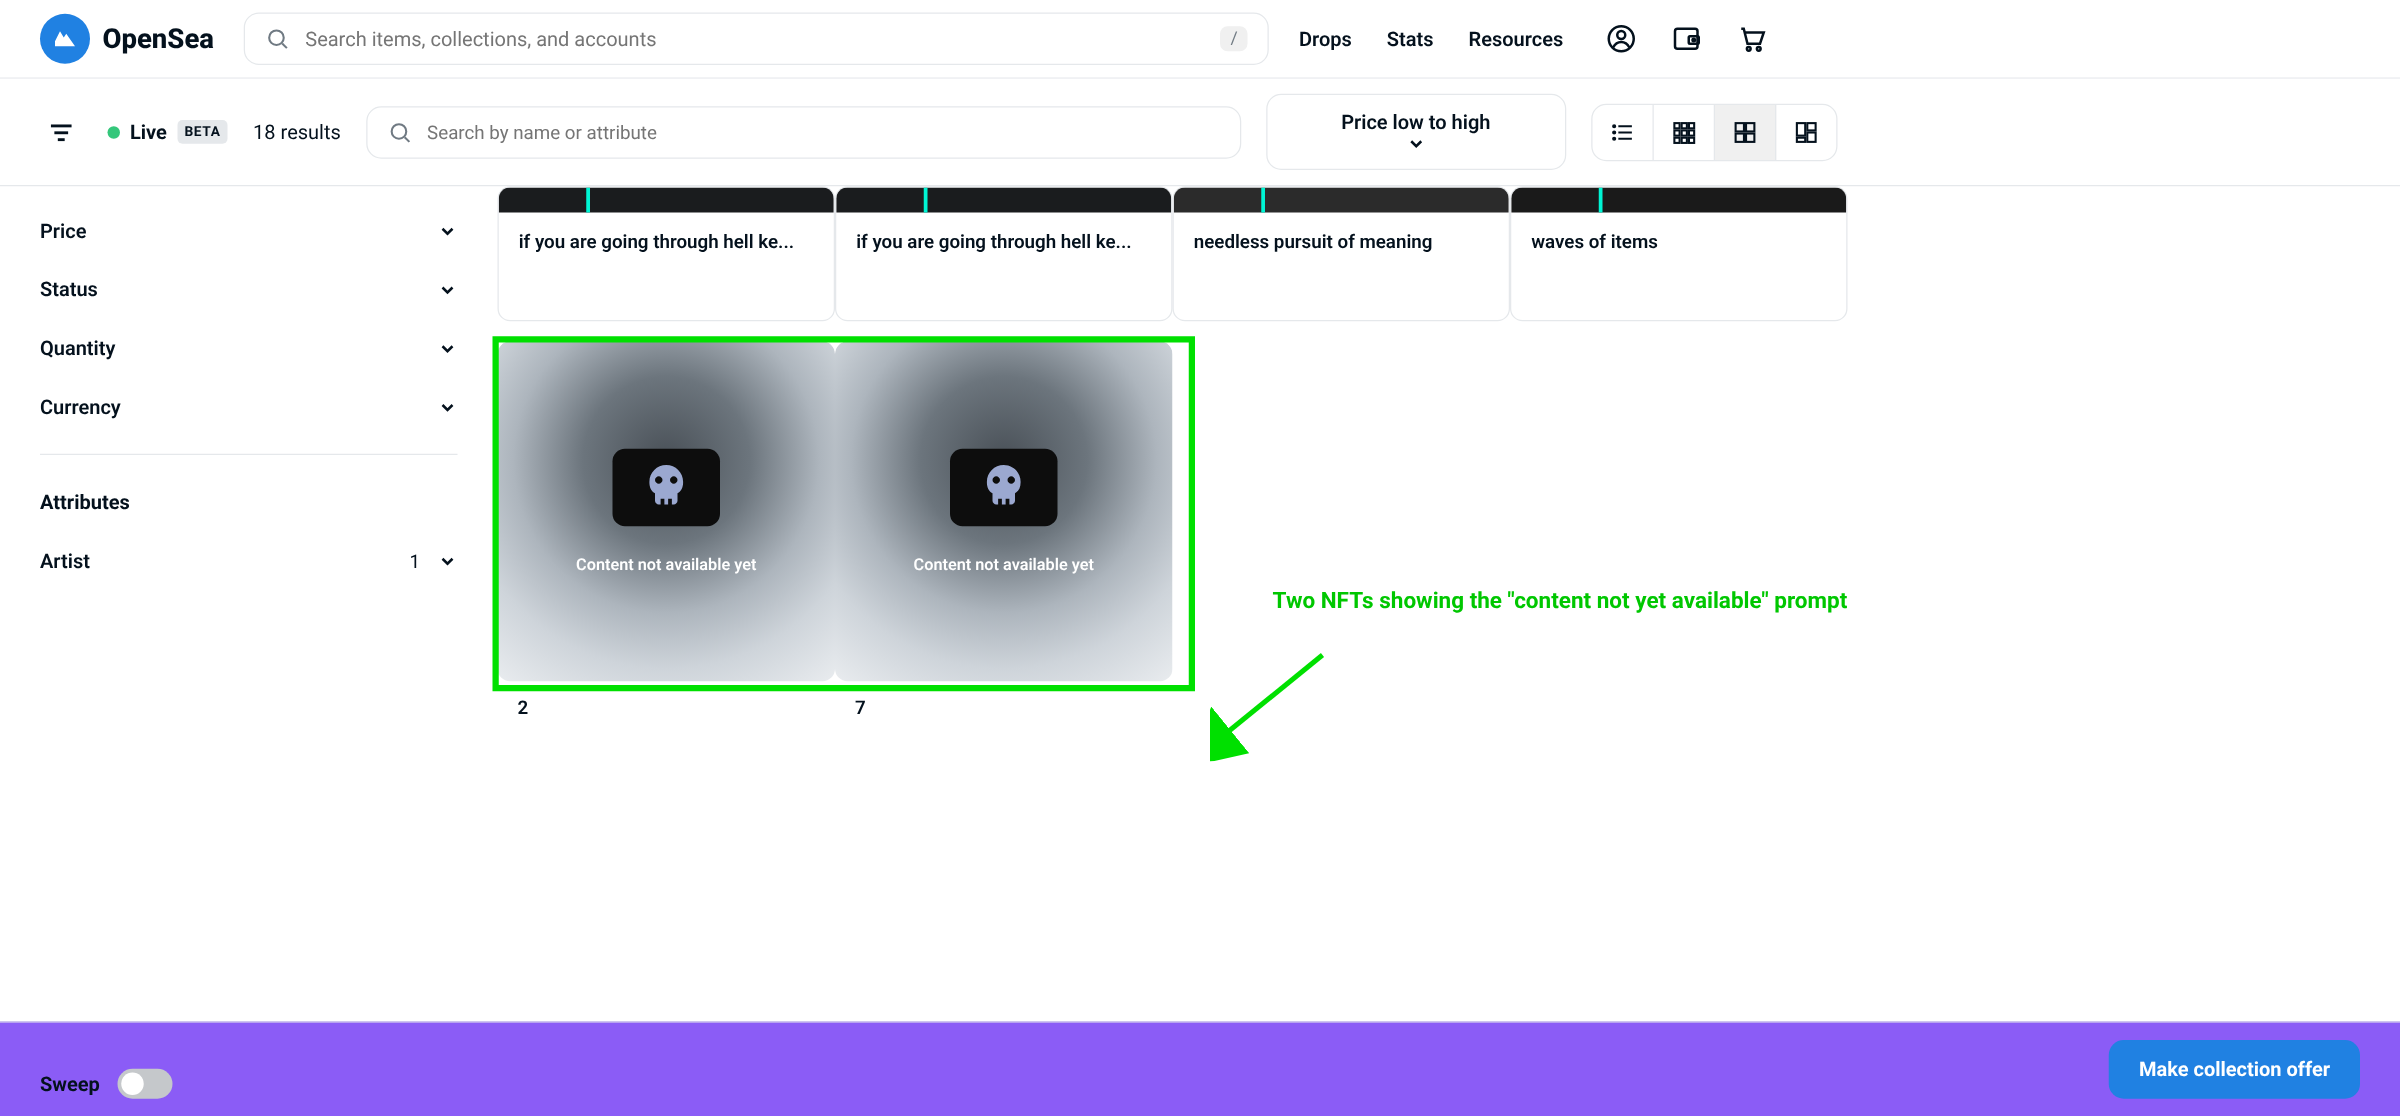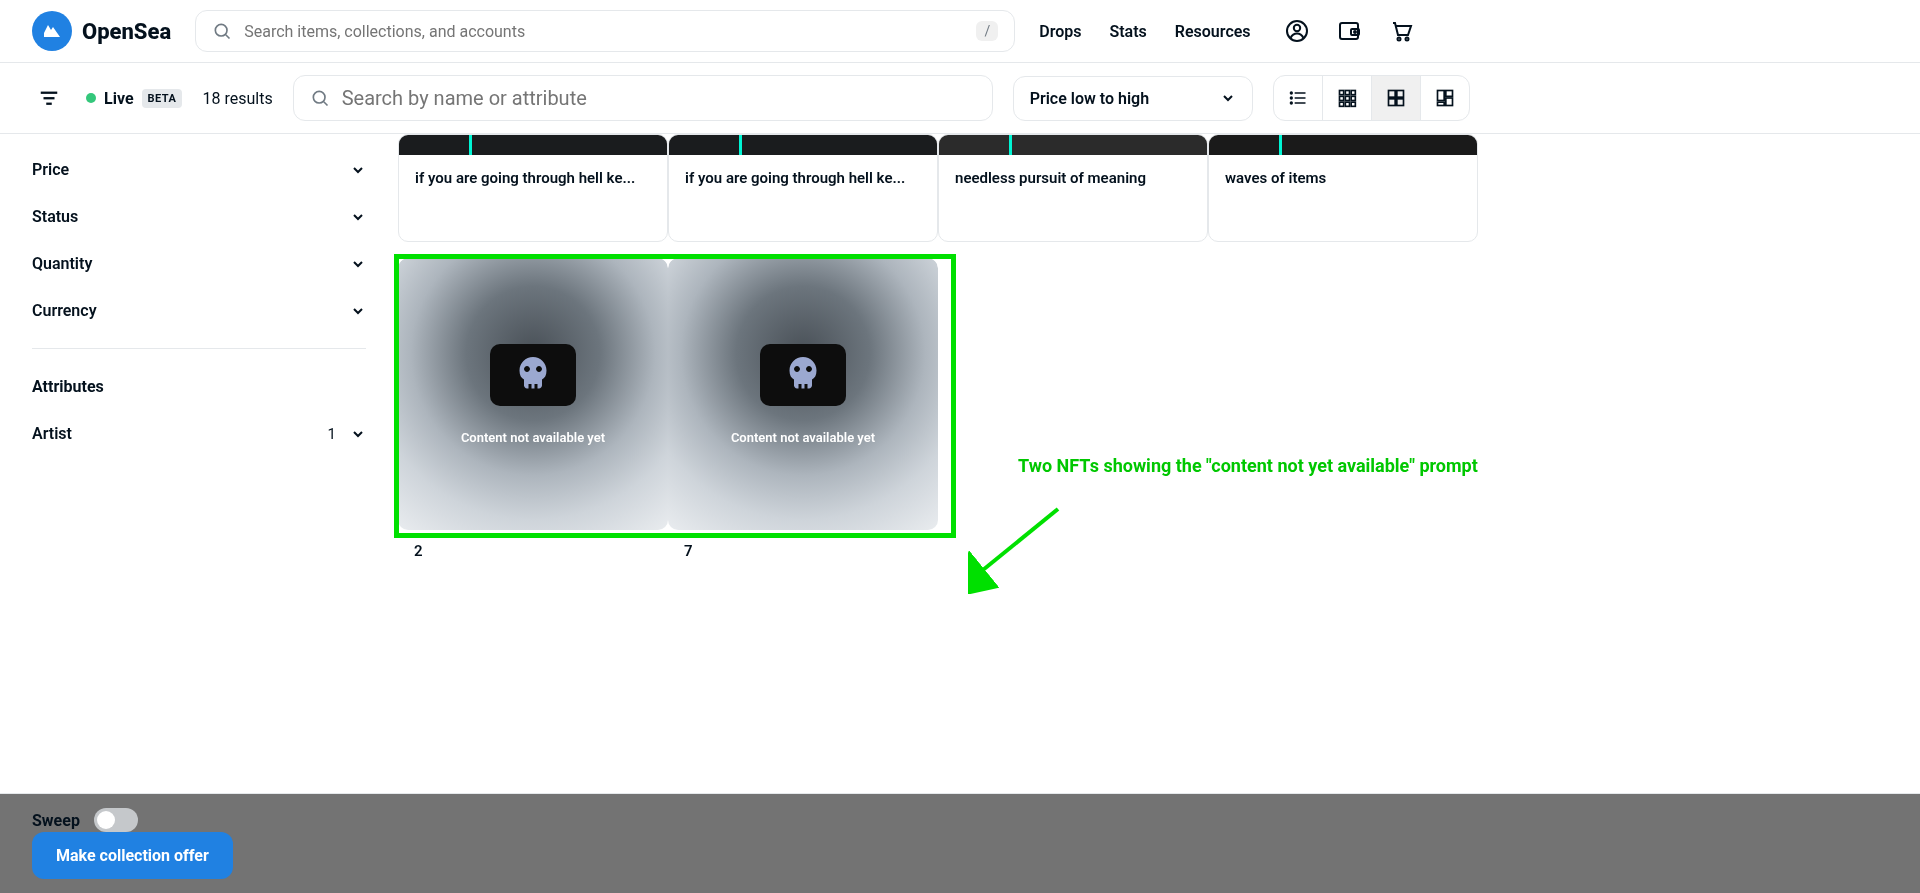--- a/index.html
+++ b/index.html
@@ -20,22 +20,22 @@
 
 
 .toolbar { display:flex; align-items:center; padding:12px 32px; gap:20px; border-bottom:1px solid #e5e8eb; background:#fff; }
 .filter-btn { cursor:pointer; padding:6px; display:flex; }
 .live-wrap { display:flex; align-items:center; gap:8px; }
 .dot { width:10px; height:10px; border-radius:50%; background:#34c77b; }
 .live-txt { font-weight:700; font-size:16px; }
 .beta { background:#e5e8eb; font-size:11px; font-weight:700; padding:3px 6px; border-radius:4px; letter-spacing:.5px; }
 .results { font-size:16px; color:#04111d; }
 .search-sub { flex:1; display:flex; align-items:center; gap:12px; border:1px solid #e5e8eb; border-radius:12px; padding:10px 16px; max-width:700px; }
-.search-sub input { border:none; outline:none; flex:1; font-size:20px; }
-.sort { display:flex; align-items:center; justify-content:space-between; border:1px solid #e5e8eb; border-radius:12px; padding:12px 16px; width:240px; cursor:pointer; font-weight:600; }
+.search-sub input { border:none; outline:none; flex:1; font-size:15px; }
+.sort { display:flex; align-items:center; justify-content:flex-start; border:1px solid #e5e8eb; border-radius:12px; padding:12px 16px; width:240px; cursor:pointer; font-weight:600;flex-direction:column; }
 .view-grp { display:flex; border:1px solid #e5e8eb; border-radius:12px; overflow:hidden; }
 .view-btn { padding:12px 14px; cursor:pointer; display:flex; align-items:center; justify-content:center; border-right:1px solid #e5e8eb; }
 .view-btn:last-child { border-right:none; }
 .view-btn.active { background:#f0f0f0; }
 
 
 .body-row { display:flex; }
 .sidebar { width:398px; padding:12px 32px; }
 .side-item { display:flex; justify-content:space-between; align-items:center; padding:14px 0; cursor:pointer; }
 .side-label { font-size:16px; font-weight:600; }
@@ -58,21 +58,21 @@
 .skull-badge { width:86px; height:62px; background:#0d0d0d; border-radius:10px; display:flex; align-items:center; justify-content:center; }
 .na-txt { color:#fff; font-size:13px; font-weight:600; }
 .card2-body { padding:12px 16px 40px; }
 .card2-title { font-size:15px; font-weight:600; }
 
 .annot { position:absolute; left:620px; top:320px; }
 .annot-text { color:#00c700; font-size:18px; font-weight:700; line-height:1.35; }
 .annot svg { position:absolute; left:-50px; top:50px; }
 
 
-.footer { position:fixed; bottom:0; left:0; right:0; display:flex; align-items:flex-start; justify-content:space-between; background:#737373; border-top:1px solid #e5e8eb; padding:14px 32px;flex-direction:column; }
+.footer { position:fixed; bottom:0; left:0; right:0; display:flex; align-items:flex-end; justify-content:space-between; background:#8b5cf6; border-top:1px solid #e5e8eb; padding:14px 32px; }
 .sweep-wrap { display:flex; align-items:center; gap:14px; }
 .sweep-lbl { font-weight:700; font-size:16px; }
 .toggle { width:44px; height:24px; background:#c5c8cb; border-radius:14px; position:relative; cursor:pointer; }
 .toggle::after { content:""; position:absolute; left:3px; top:3px; width:18px; height:18px; background:#fff; border-radius:50%; }
 .offer-btn { background:#2081e2; color:#fff; border:none; border-radius:12px; padding:14px 24px; font-size:16px; font-weight:700; cursor:pointer; }
 
 .icon-svg { width:24px; height:24px; }
 .search-icon { width:20px; height:20px; color:#707a83; }
 </style>
 </head>

